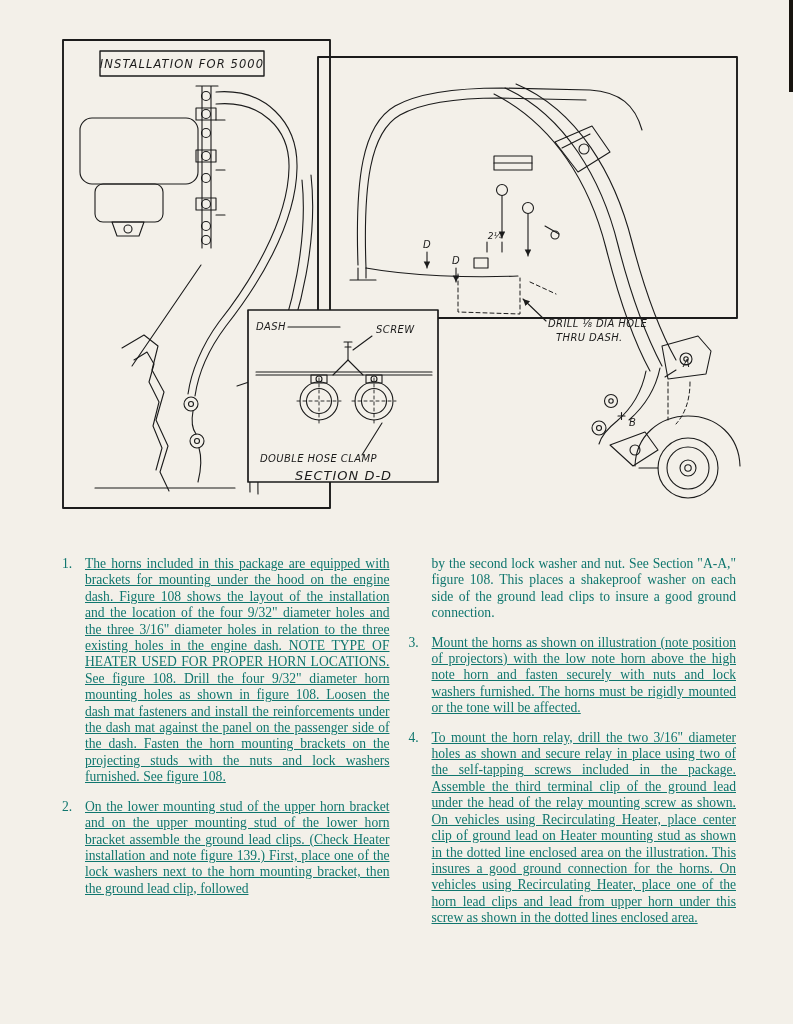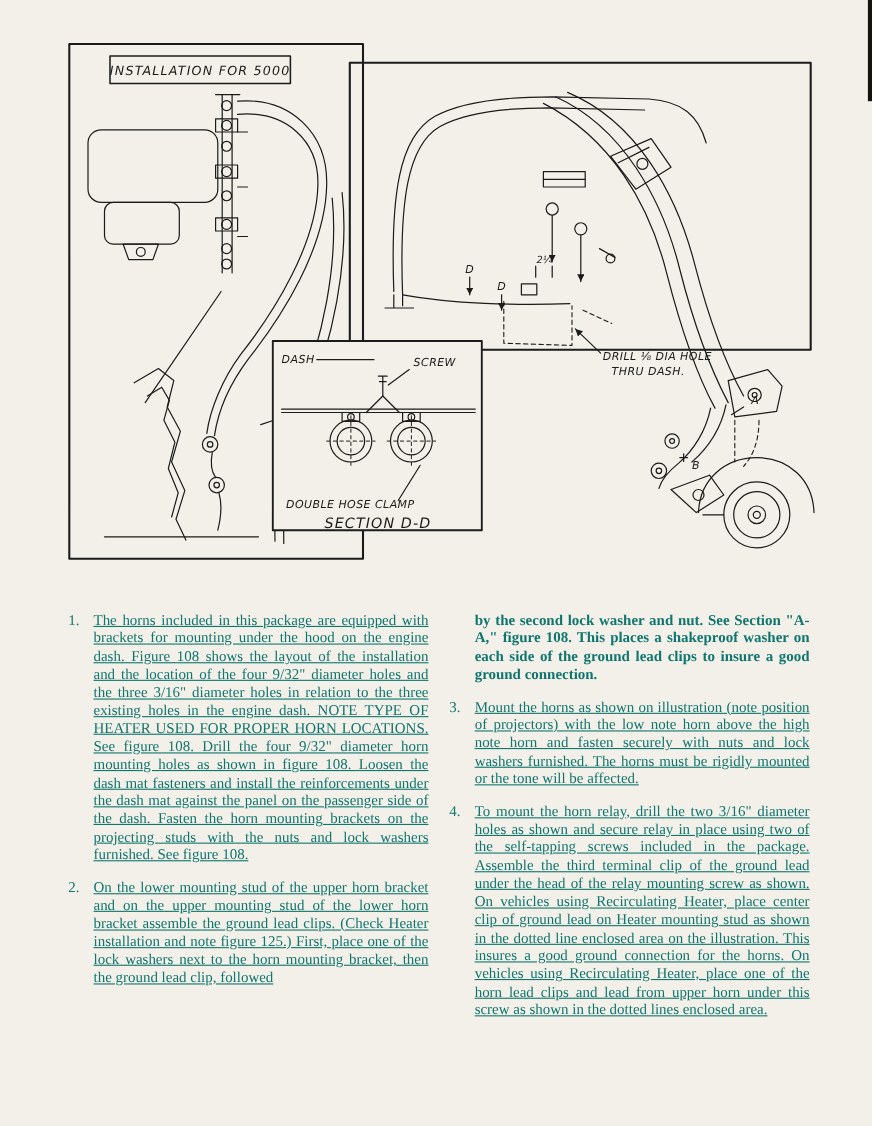--- a/index.html
+++ b/index.html
@@ -51,21 +51,21 @@
     display: flex;
     gap: 19px;
     font-size: 13.6px;
     line-height: 16.4px;
   }
   .col { flex: 1; min-width: 0; }
   .item { display: flex; margin-bottom: 13px; }
   .item:last-child { margin-bottom: 0; }
   .item .num { width: 23px; flex: none; }
   .item .txt { flex: 1; text-align: justify; text-decoration: underline; }
-  .cont { margin-left: 23px; text-align: justify; margin-bottom: 13px; font-weight: bold; }
+  .cont { margin-left: 23px; text-align: justify; margin-bottom: 13px; }
   .page-num {
     position: absolute;
     top: 957px;
     left: 0;
     width: 100%;
     text-align: center;
     font-size: 13.5px;
   }
   .scan-edge {
     position: absolute;
@@ -233,21 +233,21 @@
 
 
   <div class="columns">
     <div class="col">
       <div class="item">
         <span class="num">1.</span>
         <div class="txt">The horns included in this package are equipped with brackets for mounting under the hood on the engine dash. Figure 108 shows the layout of the installation and the location of the four 9/32" diameter holes and the three 3/16" diameter holes in relation to the three existing holes in the engine dash. NOTE TYPE OF HEATER USED FOR PROPER HORN LOCATIONS. See figure 108. Drill the four 9/32" diameter horn mounting holes as shown in figure 108. Loosen the dash mat fasteners and install the reinforcements under the dash mat against the panel on the passenger side of the dash. Fasten the horn mounting brackets on the projecting studs with the nuts and lock washers furnished. See figure 108.</div>
       </div>
       <div class="item">
         <span class="num">2.</span>
-        <div class="txt">On the lower mounting stud of the upper horn bracket and on the upper mounting stud of the lower horn bracket assemble the ground lead clips. (Check Heater installation and note figure 125.) First, place one of the lock washers next to the horn mounting bracket, then the ground lead clip, followed</div>
+        <div class="txt">On the lower mounting stud of the upper horn bracket and on the upper mounting stud of the lower horn bracket assemble the ground lead clips. (Check Heater installation and note figure 139.) First, place one of the lock washers next to the horn mounting bracket, then the ground lead clip, followed</div>
       </div>
     </div>
     <div class="col">
       <div class="cont">by the second lock washer and nut. See Section "A-A," figure 108. This places a shakeproof washer on each side of the ground lead clips to insure a good ground connection.</div>
       <div class="item">
         <span class="num">3.</span>
         <div class="txt">Mount the horns as shown on illustration (note position of projectors) with the low note horn above the high note horn and fasten securely with nuts and lock washers furnished. The horns must be rigidly mounted or the tone will be affected.</div>
       </div>
       <div class="item">
         <span class="num">4.</span>

